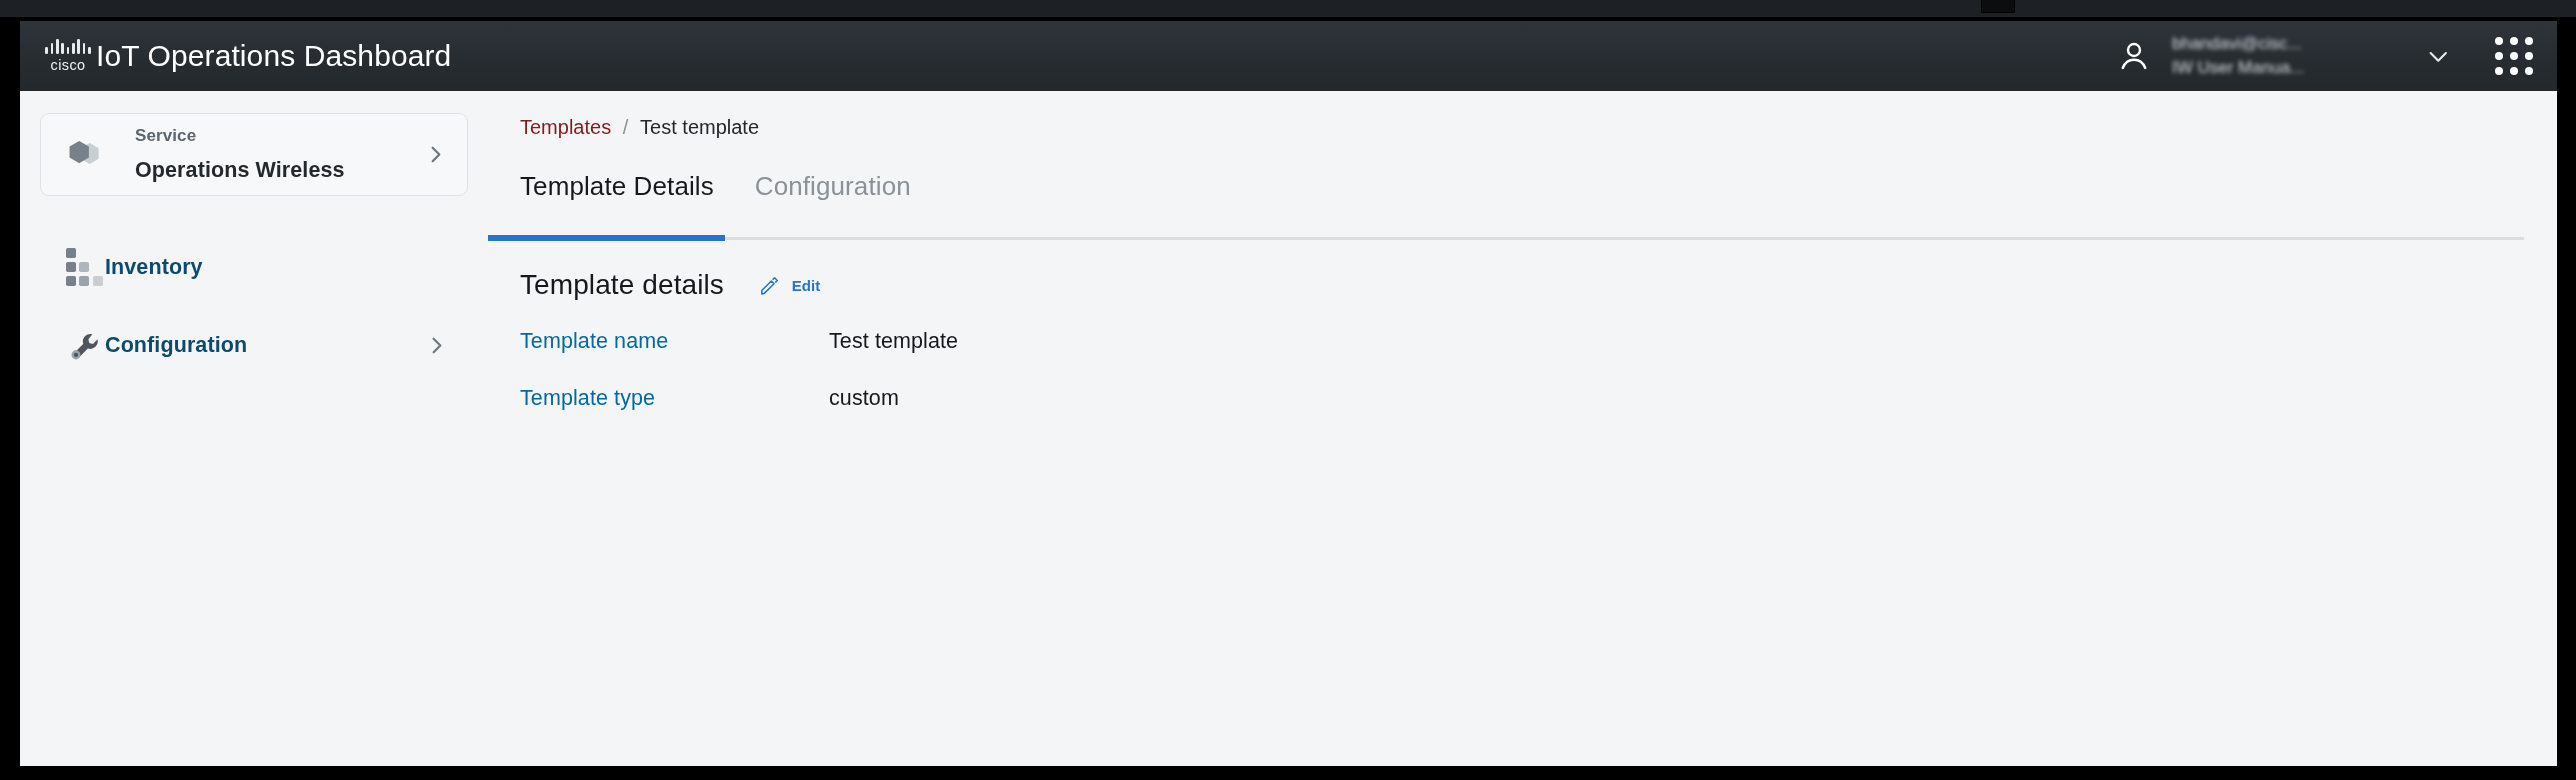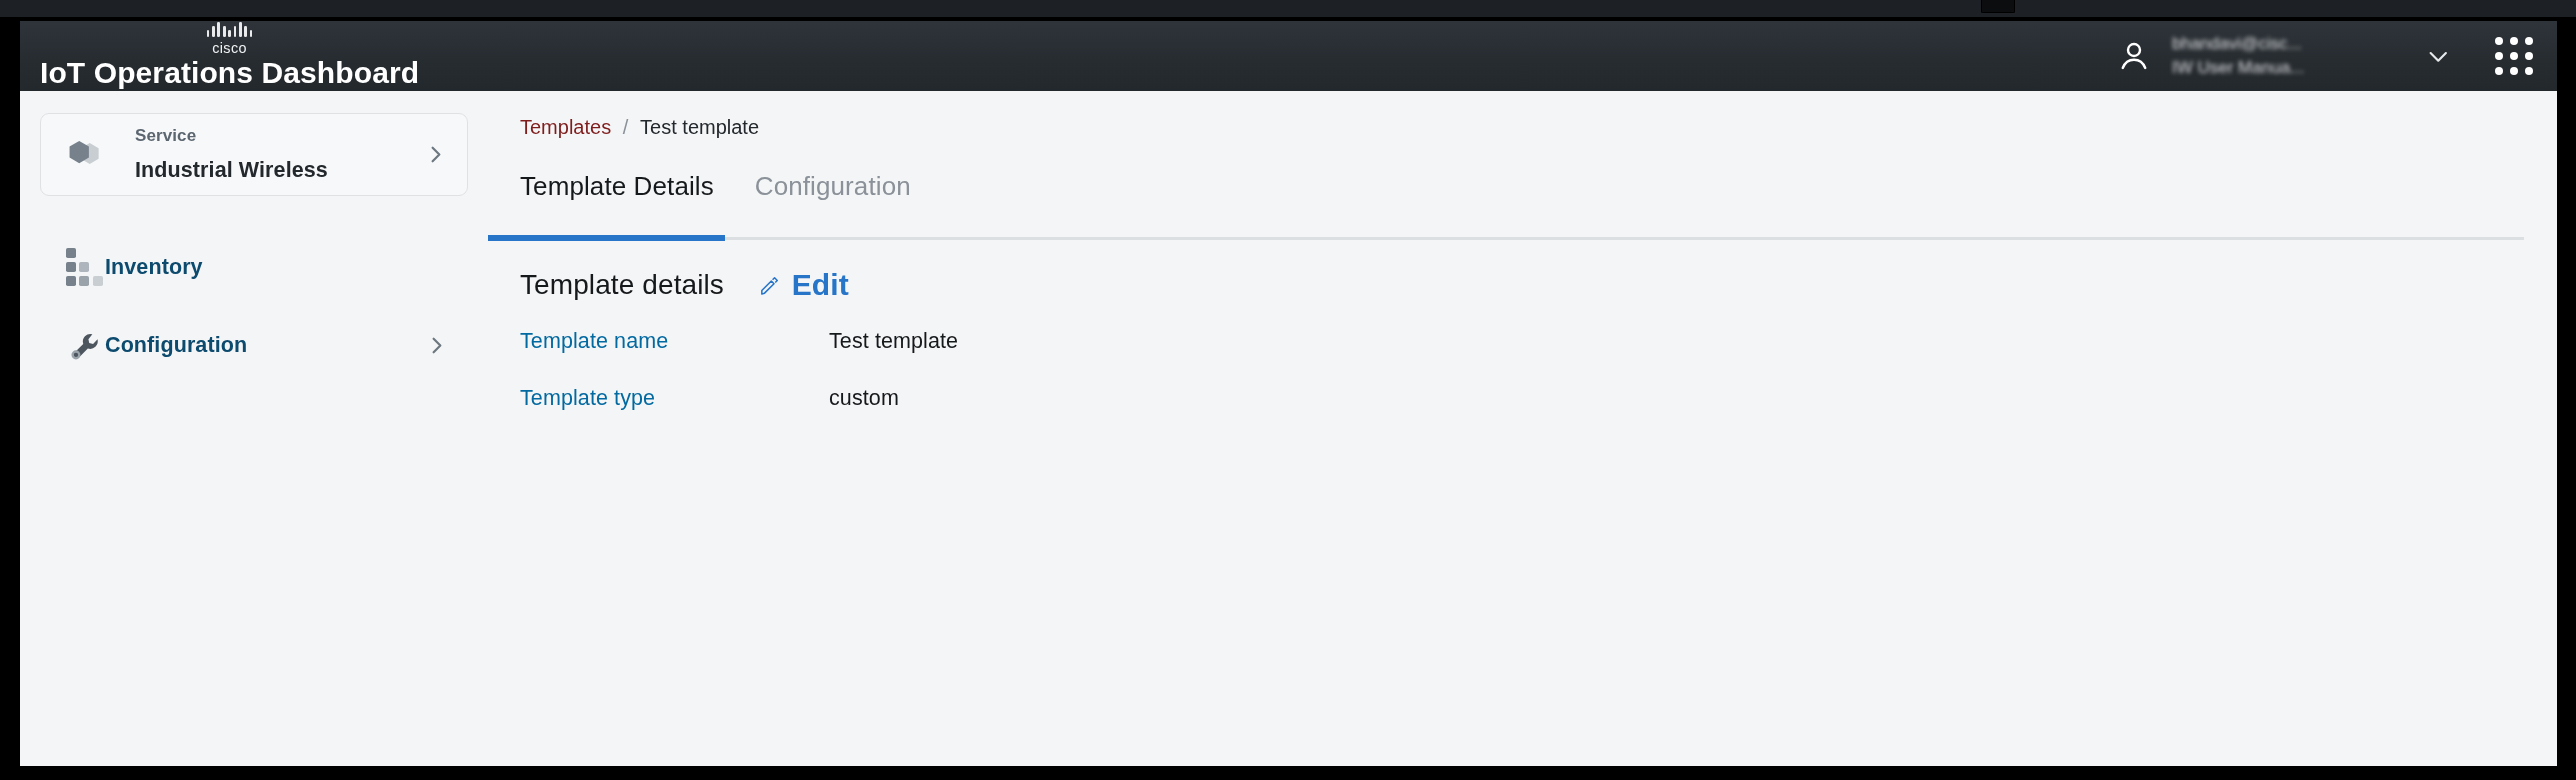--- a/index.html
+++ b/index.html
@@ -53,21 +53,20 @@
     height: 71px;
     background: linear-gradient(180deg, #2e343a 0%, #272c31 55%, #23282d 100%);
     display: flex;
     align-items: center;
   }
 
   .brand {
     display: flex;
     align-items: center;
     padding-left: 20px;
-    flex-direction: column;
   }
   .cisco-logo {
     display: flex;
     flex-direction: column;
     align-items: center;
     width: 56px;
   }
   .cisco-bars {
     display: flex;
     align-items: flex-end;
@@ -92,21 +91,21 @@
   .cisco-wordmark {
     margin-top: 2.7px;
     font-size: 14.4px;
     letter-spacing: 0.4px;
     color: #f0f2f4;
     font-weight: 400;
     font-family: "Liberation Sans", sans-serif;
   }
   .app-title {
     font-size: 30px;
-    font-weight: 700;
+    font-weight: 400;
     color: #ffffff;
     letter-spacing: 0.1px;
     white-space: nowrap;
   }
 
   .header-right {
     margin-left: auto;
     display: flex;
     align-items: center;
     height: 100%;
@@ -313,21 +312,21 @@
     font-weight: 400;
     letter-spacing: 0.1px;
   }
   .edit-btn {
     display: flex;
     align-items: center;
     gap: 10.8px;
     cursor: pointer;
   }
   .edit-btn .edit-label {
-    font-size: 30px;
+    font-size: 15px;
     color: #2775c9;
     font-weight: 700;
     letter-spacing: 0.1px;
   }
 
   .detail-rows { margin-top: 23px; }
   .detail-row {
     display: flex;
     align-items: flex-start;
     height: 57px;
@@ -416,21 +415,21 @@
 
       <div class="service-card">
         <div class="svc-icon">
           <svg width="42" height="42" viewBox="0 0 40 40" fill="none">
             <path d="M24.5 10.5l8.5 5v10l-8.5 5-8.5-5v-10z" fill="#c9ced3"></path>
             <path d="M14.5 8.5l9.2 5.3v10.6l-9.2 5.3-9.2-5.3V13.8z" fill="#76818c"></path>
           </svg>
         </div>
         <div class="svc-text">
           <div class="svc-label">Service</div>
-          <div class="svc-value">Industrial Wireless</div>
+          <div class="svc-value">Operations Wireless</div>
         </div>
         <div class="svc-chev">
           <svg width="23" height="23" viewBox="0 0 24 24" fill="none">
             <path d="M9 5l7 7-7 7" stroke="#6c7780" stroke-width="2.3" stroke-linecap="round" stroke-linejoin="round"></path>
           </svg>
         </div>
       </div>
 
       <div class="nav-item" style="margin-top:34px;">
         <div class="nav-icon">

